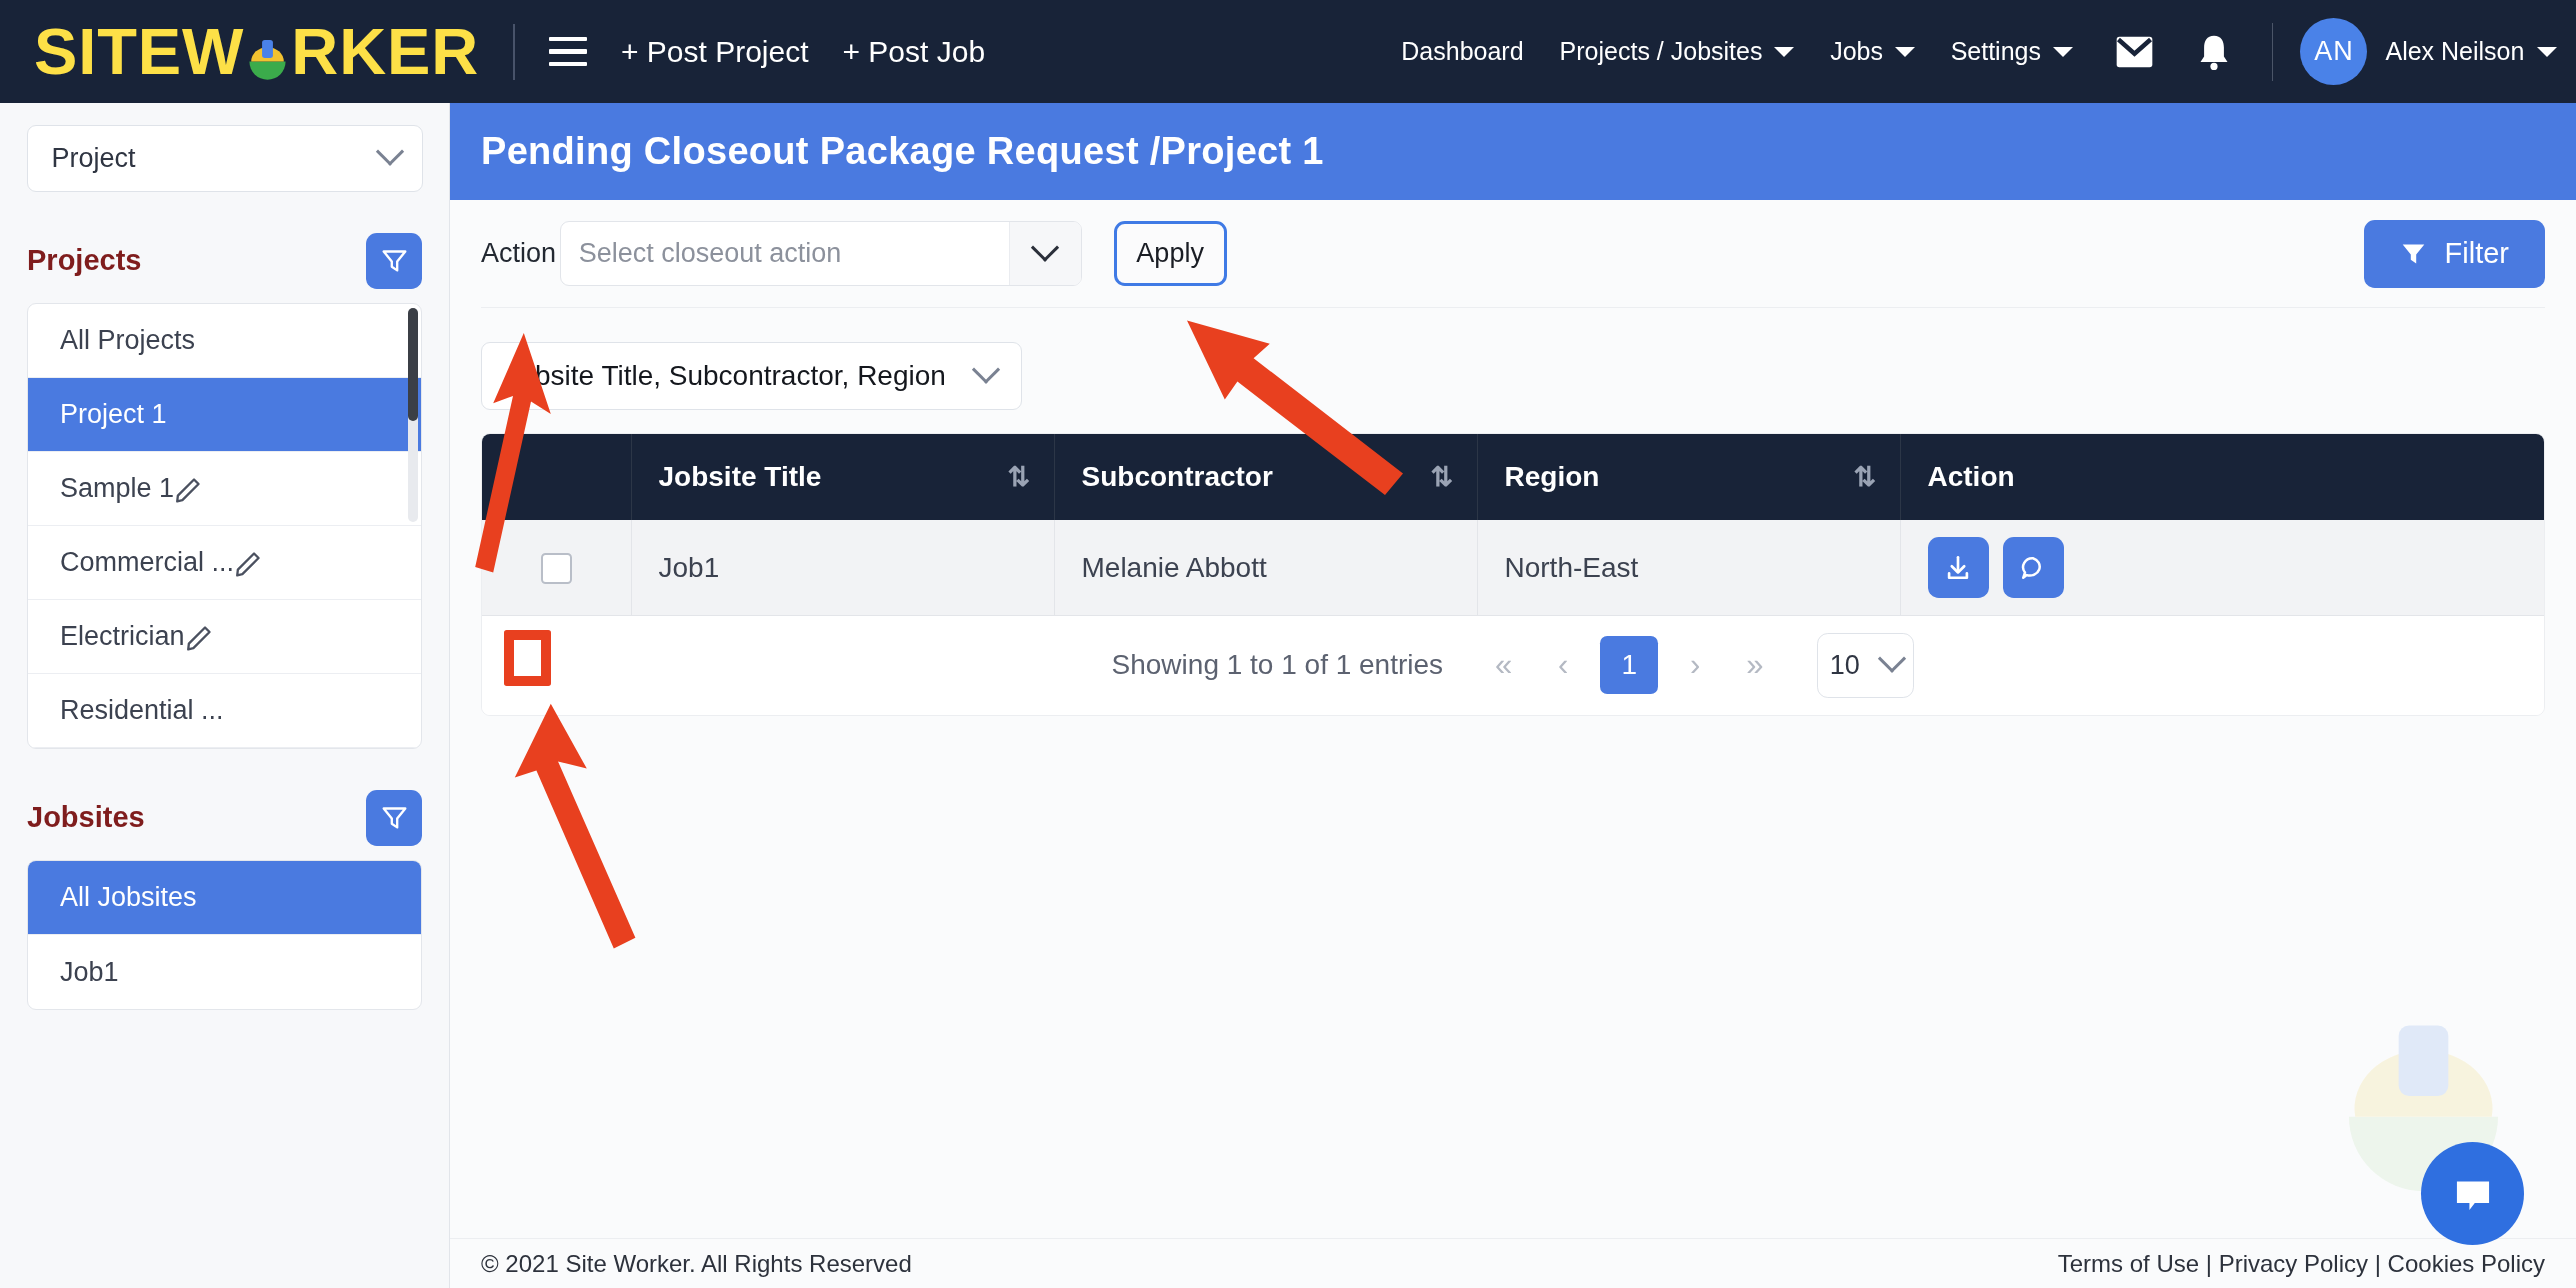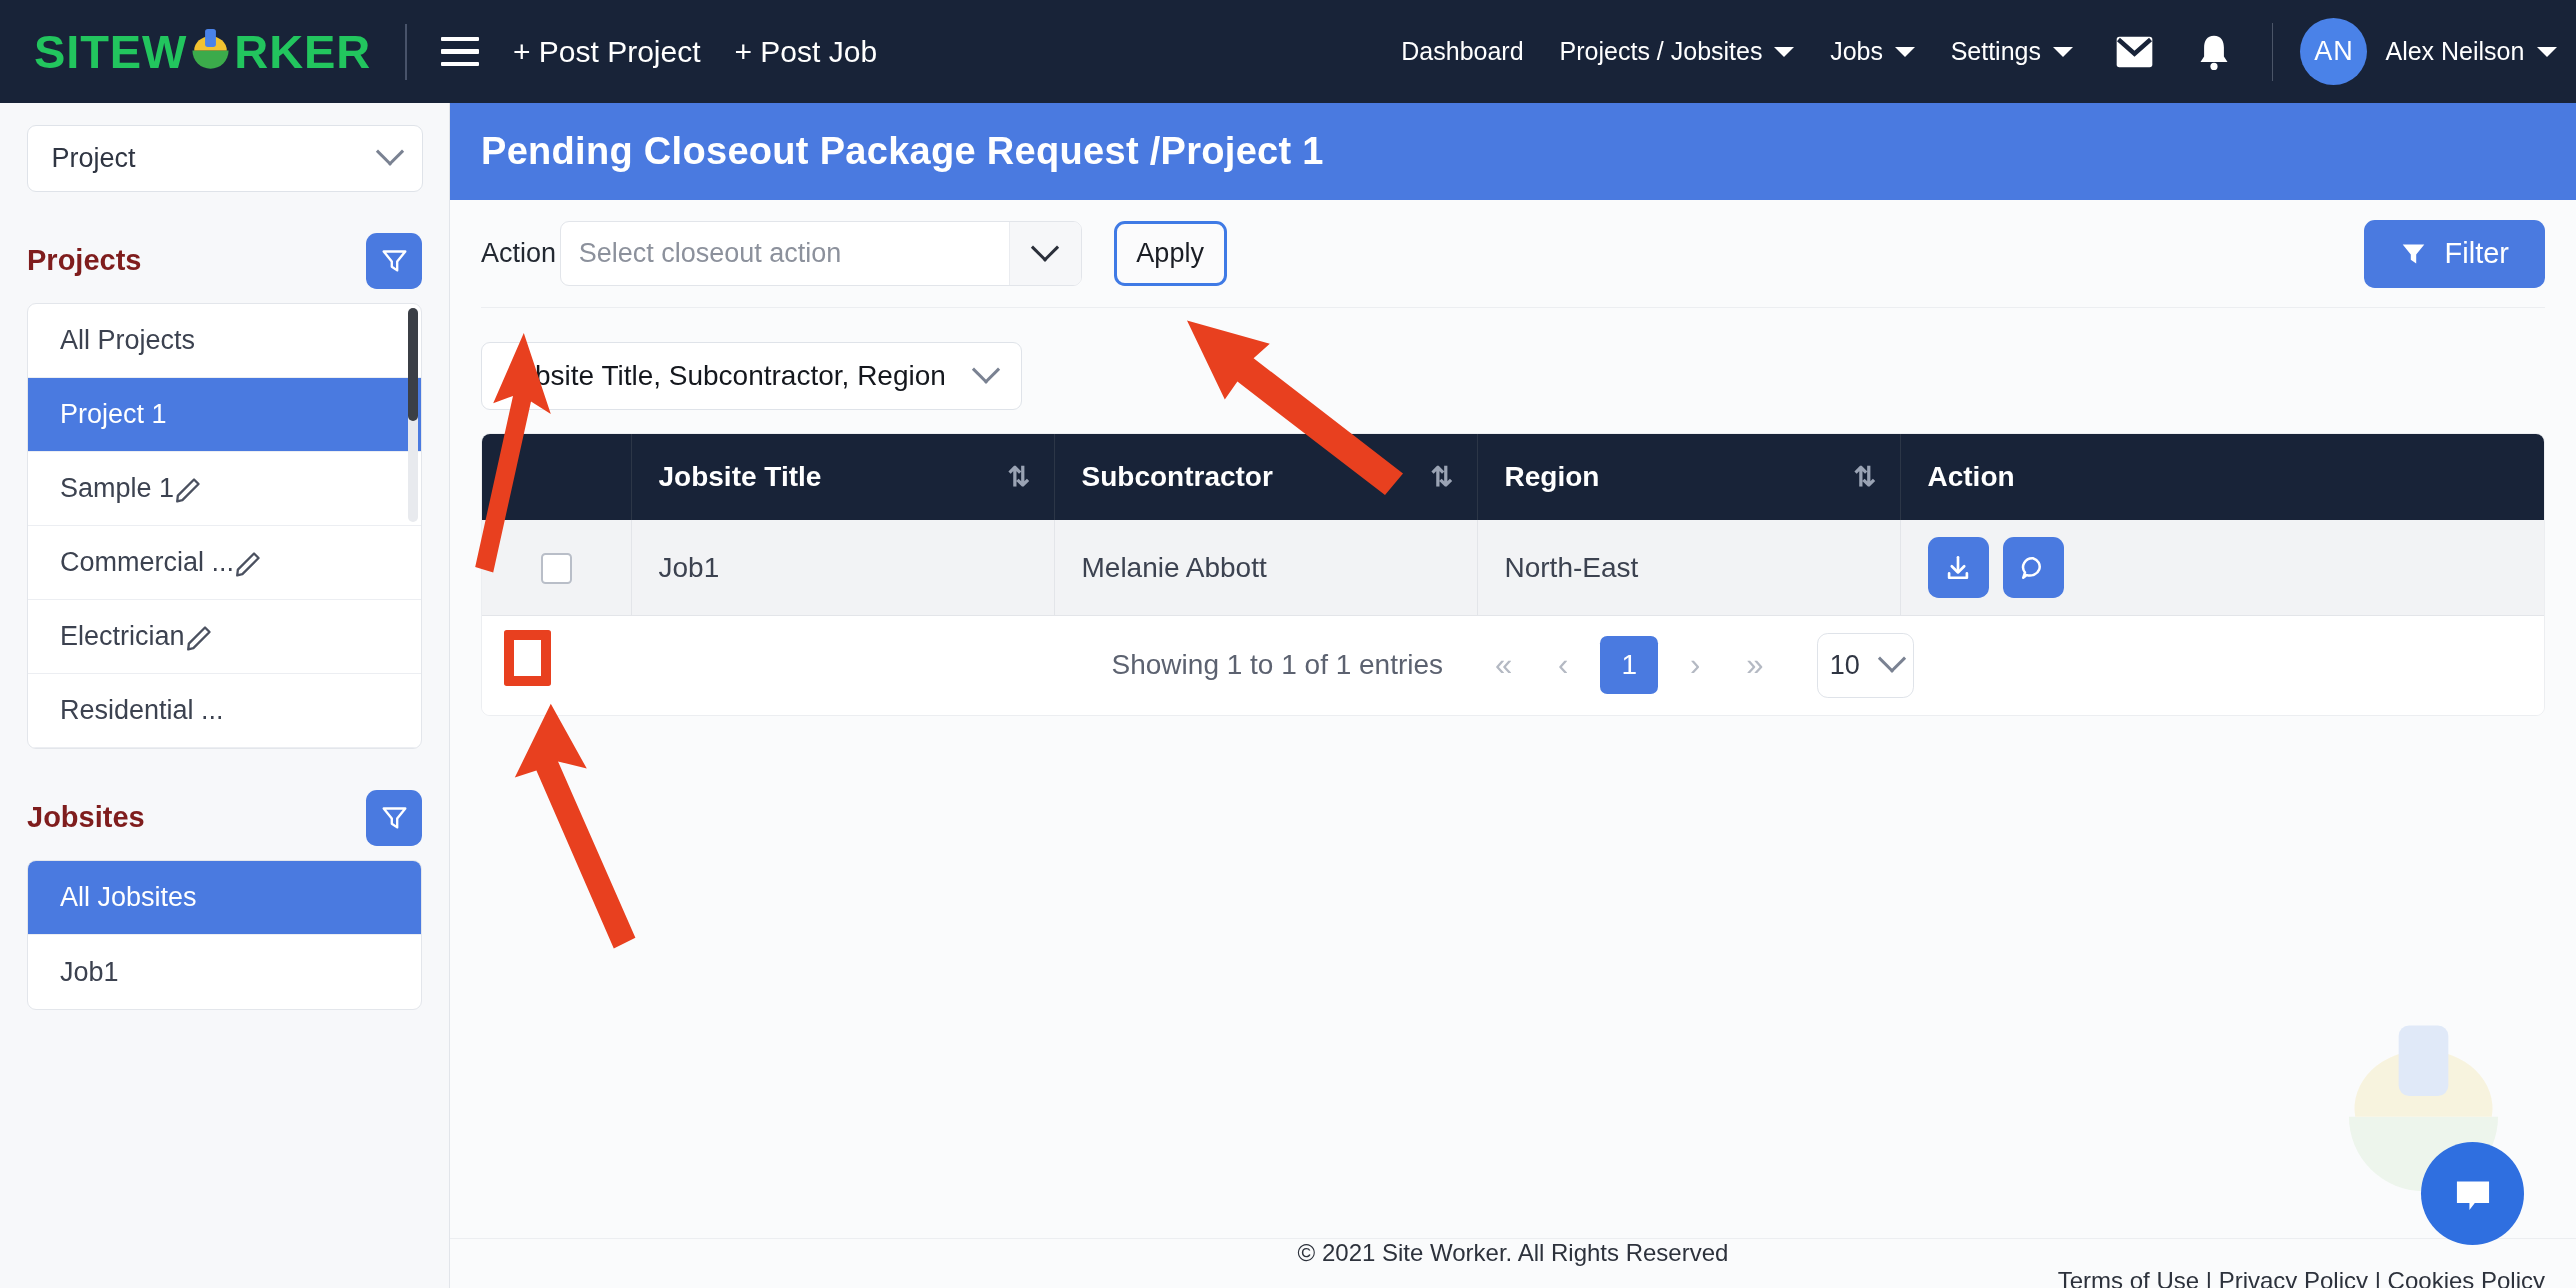--- a/index.html
+++ b/index.html
@@ -15,22 +15,22 @@
   .topnav {
     position: absolute; top: 0; left: 0;
     width: 2576px; height: 103px;
     background: #182338;
     display: flex; align-items: center;
     z-index: 40;
   }
   .logo {
     margin-left: 34px;
     display: flex; align-items: center;
-    font-size: 47px; font-weight: 700; letter-spacing: 0.9px;
-    color: #22c55e;
+    font-size: 65px; font-weight: 700; letter-spacing: 0.9px;
+    color: #fde047;
   }
   .logo .hat-wrap {
     display: inline-block; position: relative;
     width: 47px; height: 49px; vertical-align: middle;
   }
   .nav-divider {
     width: 1.8px; height: 56px; background: #48536a;
     margin-left: 34px; margin-right: 34px;
   }
   .hamburger { display: flex; flex-direction: column; justify-content: center; gap: 8px; cursor: pointer; }
@@ -205,21 +205,20 @@
     background: #2f6fe0; display: flex; align-items: center; justify-content: center;
     cursor: pointer; z-index: 30;
   }
 
   
   .footer {
     position: absolute; left: 450px; bottom: 0; width: 2126px; height: 50px;
     background: #fafbfc; display: flex; align-items: center;
     padding: 0 31px; font-size: 24px; color: #2d323c;
     border-top: 0.9px solid #eceef1;
-    flex-direction: column;
   }
   .footer .right { margin-left: auto; }
 
   
   .anno { position: absolute; z-index: 60; pointer-events: none; }
   .hl-box {
     position: absolute; z-index: 55; pointer-events: none;
     border: 10px solid #e8401f; border-radius: 2.7px;
   }
 </style>

